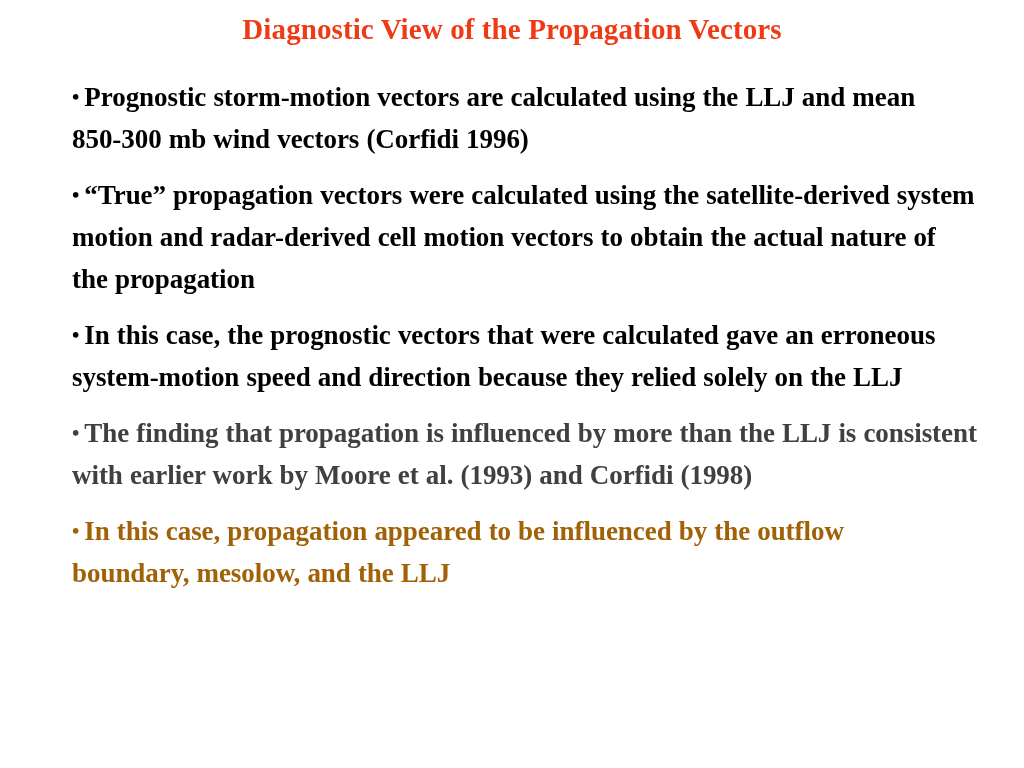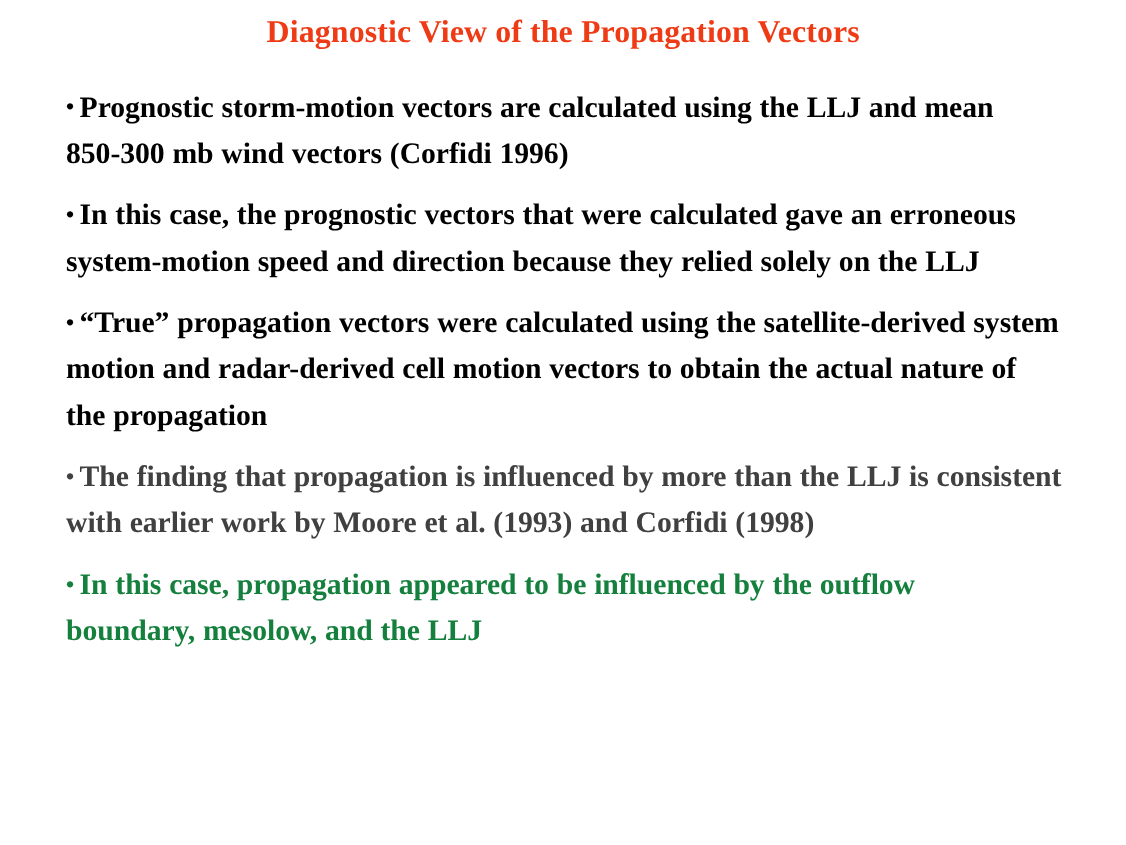--- a/index.html
+++ b/index.html
@@ -30,21 +30,21 @@
     font-weight: bold;
     font-size: 29px;
     line-height: 34px;
     letter-spacing: 0.1px;
     white-space: nowrap;
   }
 
   
   #body-content {
     position: absolute;
-    left: 60px;
+    left: 72px;
     top: 76px;
     width: 916px;
   }
   .bullet-para {
     position: relative;
     color: #000000;
     font-family: "Liberation Serif", "DejaVu Serif", serif;
     font-weight: bold;
     font-size: 27px;
     line-height: 42px;
@@ -74,22 +74,22 @@
 <body>
 
 <div id="slide" style="background: rgb(255, 255, 255);">
 
   <div id="slide-title" style="color: rgb(238, 59, 22);">Diagnostic View of the Propagation Vectors</div>
 
   <div id="body-content">
 
     <p class="bullet-para w-1" style="color: rgb(0, 0, 0);"><span class="bullet-mark">•</span><span>Prognostic storm-motion vectors are calculated using the LLJ and mean 850-300 mb wind vectors (Corfidi 1996)</span></p>
 
+    <p class="bullet-para w-3" style="color: rgb(0, 0, 0);"><span class="bullet-mark">•</span><span>“True” propagation vectors were calculated using the satellite-derived system motion and radar-derived cell motion vectors to obtain the actual nature of the propagation</span></p>
+
     <p class="bullet-para w-2" style="color: rgb(0, 0, 0);"><span class="bullet-mark">•</span><span>In this case, the prognostic vectors that were calculated gave an erroneous system-motion speed and direction because they relied solely on the LLJ</span></p>
-
-    <p class="bullet-para w-3" style="color: rgb(0, 0, 0);"><span class="bullet-mark">•</span><span>“True” propagation vectors were calculated using the satellite-derived system motion and radar-derived cell motion vectors to obtain the actual nature of the propagation</span></p>
 
     <p class="bullet-para w-4" style="color: #404040;"><span class="bullet-mark">•</span><span>The finding that propagation is influenced by more than the LLJ is consistent with earlier work by Moore et al. (1993) and Corfidi (1998)</span></p>
 
-    <p class="bullet-para w-5" style="color: #15803d;"><span class="bullet-mark">•</span><span>In this case, propagation appeared to be influenced by the outflow boundary, mesolow, and the LLJ</span></p>
+    <p class="bullet-para w-5" style="color: #a16207;"><span class="bullet-mark">•</span><span>In this case, propagation appeared to be influenced by the outflow boundary, mesolow, and the LLJ</span></p>
 
   </div>
 </div>
 
 </body></html>

